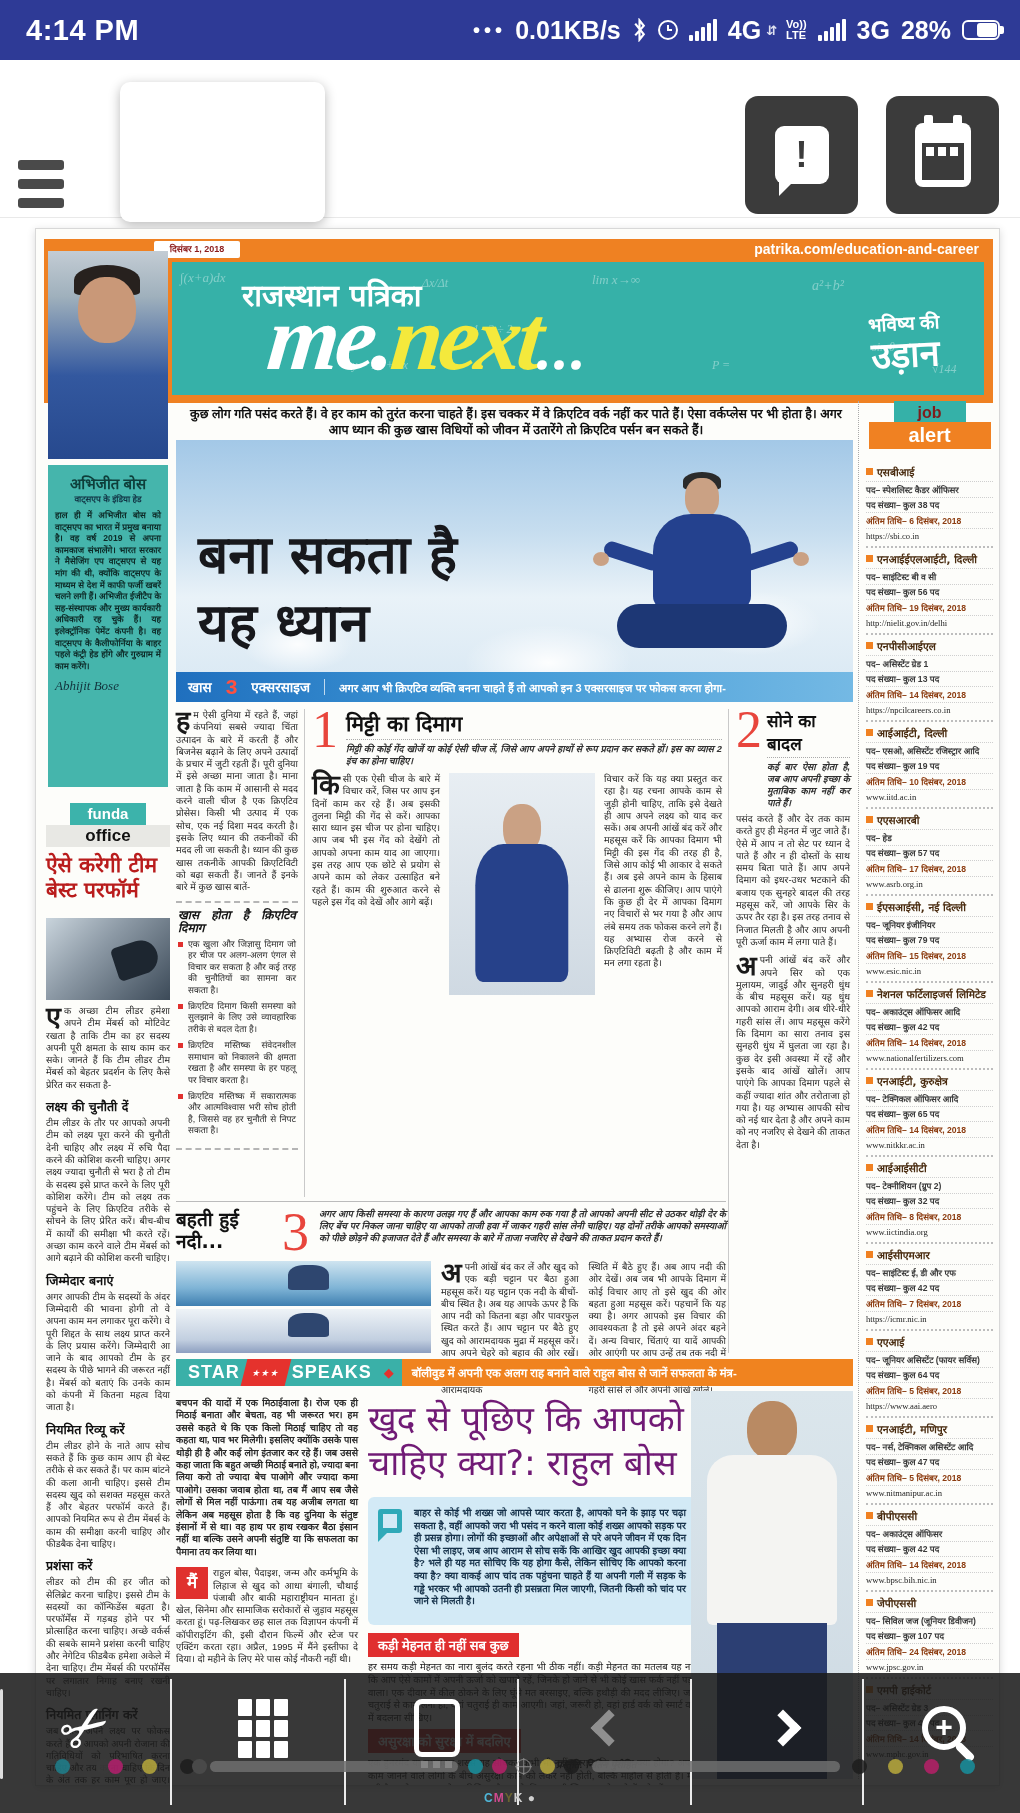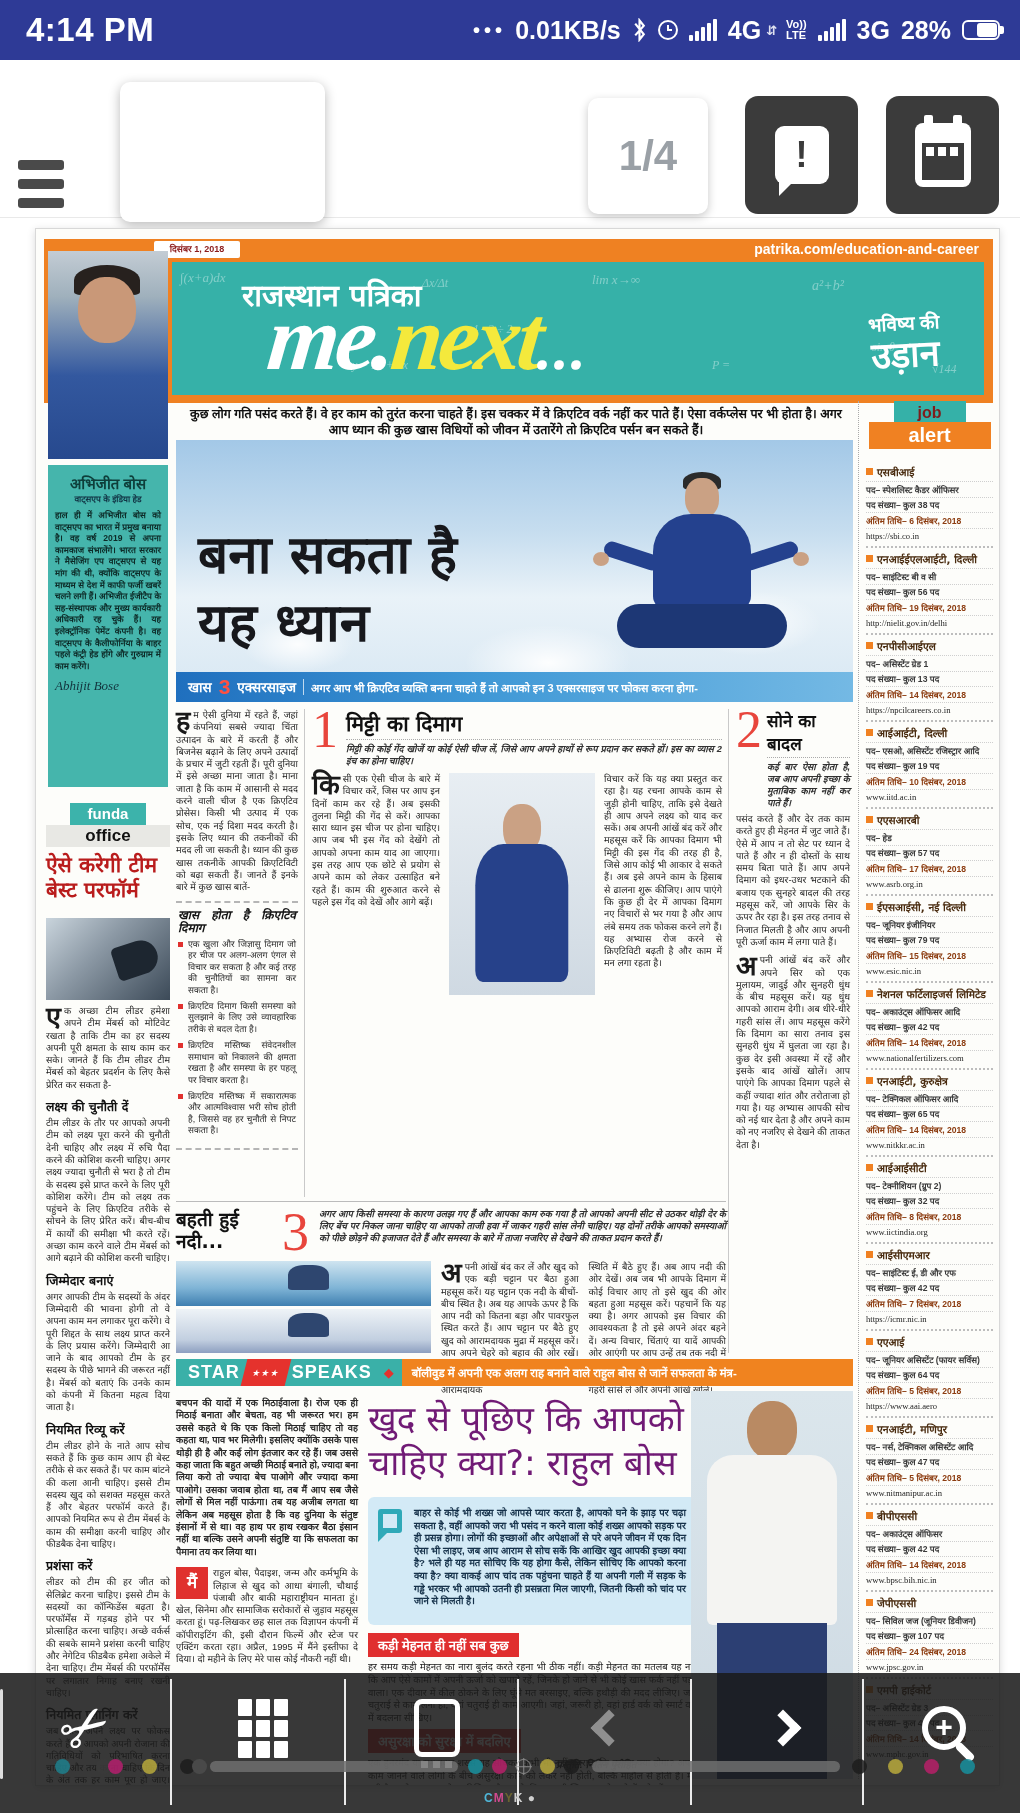--- a/index.html
+++ b/index.html
@@ -2,21 +2,21 @@
 <html><head>
 <meta charset="utf-8">
 <style>
   * { margin:0; padding:0; box-sizing:border-box; }
   body { font-family:"Liberation Sans","DejaVu Sans",sans-serif; background:#555; }
   .screen { position:relative; width:1020px; height:1813px; background:#fff; overflow:hidden; margin:0 auto; }
 
   
   .statusbar { position:absolute; left:0; top:0; width:1020px; height:60px; background:#2e3a96; color:#fff;
     display:flex; align-items:center; justify-content:space-between; padding:0 20px 0 26px; }
-  .sb-time { font-size:33px; font-weight:bold; letter-spacing:.5px; }
+  .sb-time { font-size:29px; font-weight:bold; letter-spacing:.5px; }
   .sb-right { display:flex; align-items:center; gap:11px; font-size:25px; font-weight:bold; }
   .sb-dots { letter-spacing:4px; font-size:20px; margin-right:-2px; }
   .bars { display:flex; align-items:flex-end; gap:2px; height:22px; }
   .bars i { display:block; width:4px; background:#fff; border-radius:1px; }
   .volte { display:flex; flex-direction:column; font-size:11px; line-height:11px; font-weight:bold; text-align:left; }
   .updown { font-size:13px; letter-spacing:-2px; opacity:.85; margin-left:-6px; }
   .battery { position:relative; width:38px; height:20px; border:2.5px solid #fff; border-radius:6px; }
   .battery::after { content:""; position:absolute; right:-6px; top:4px; width:4px; height:8px; background:#fff; border-radius:0 2px 2px 0; }
   .battery i { position:absolute; right:1px; top:1px; bottom:1px; width:60%; background:#fff; border-radius:3px; }
   .clock-ic { position:relative; width:20px; height:20px; border:2.5px solid #fff; border-radius:50%; }
@@ -86,21 +86,21 @@
   .meditator { position:absolute; right:62px; top:38px; width:180px; height:190px; }
   .meditator .head { position:absolute; left:74px; top:0; width:34px; height:40px; background:#caa184; border-radius:45%; }
   .meditator .hair { position:absolute; left:72px; top:-6px; width:38px; height:18px; background:#2b2b2b; border-radius:50% 50% 20% 20%; }
   .meditator .torso { position:absolute; left:42px; top:36px; width:98px; height:96px; background:#24418e; border-radius:38px 38px 14px 14px; }
   .meditator .armL, .meditator .armR { position:absolute; top:70px; width:58px; height:16px; background:#24418e; border-radius:8px; }
   .meditator .armL { left:-8px; transform:rotate(18deg); } .meditator .armR { right:-8px; transform:rotate(-18deg); }
   .meditator .hL, .meditator .hR { position:absolute; top:74px; width:16px; height:14px; background:#caa184; border-radius:50%; }
   .meditator .hL { left:-18px; } .meditator .hR { right:-18px; }
   .meditator .legs { position:absolute; left:6px; top:126px; width:170px; height:44px; background:#1d3775; border-radius:22px; }
   .f-strip { position:absolute; left:0; bottom:0; width:100%; height:30px;
-    background:linear-gradient(90deg,#1f6fbe,#3f98d6 45%,#74b9e4); display:flex; align-items:center; gap:7px; padding:10px 12px; }
+    background:linear-gradient(90deg,#1f6fbe,#3f98d6 45%,#74b9e4); display:flex; align-items:center; gap:14px; padding:10px 12px; }
   .f-strip .w { color:#fff; font-weight:bold; font-size:13.5px; }
   .f-strip .n3 { color:#ff5040; font-weight:bold; font-size:21px; }
   .f-strip .tx { color:#fff; font-size:11px; font-weight:bold; }
   .f-strip .dv { width:1px; height:16px; background:rgba(255,255,255,.7); }
 
   
   .news { font-size:9.4px; line-height:12.3px; text-align:justify; color:#252525; }
   .drop { float:left; font-size:27px; line-height:23px; font-weight:bold; margin:1px 3px 0 0; color:#1a1a1a; }
   .vline { position:absolute; width:1px; background:#c9c9c9; }
   .subhead { font-weight:bold; font-size:12.5px; color:#101010; margin:7px 0 2px; font-family:"DejaVu Sans",sans-serif; }
@@ -248,23 +248,20 @@
     </span>
   </div>
 
   <div class="toolbar">
     <div class="hamburger">
         <i></i>
         <i></i>
         <i></i>
       </div>
     <div class="thumb-card"></div>
-    <div class="page-pill">
-      <span>1/4</span>
-    </div>
     <div class="sq-btn btn-feedback">
       <span class="bubble">
           <span>!</span>
         </span>
     </div>
     <div class="sq-btn btn-calendar">
       <span class="cal-ic">
           <span class="cal-scr">
             <i></i>
             <i></i>

